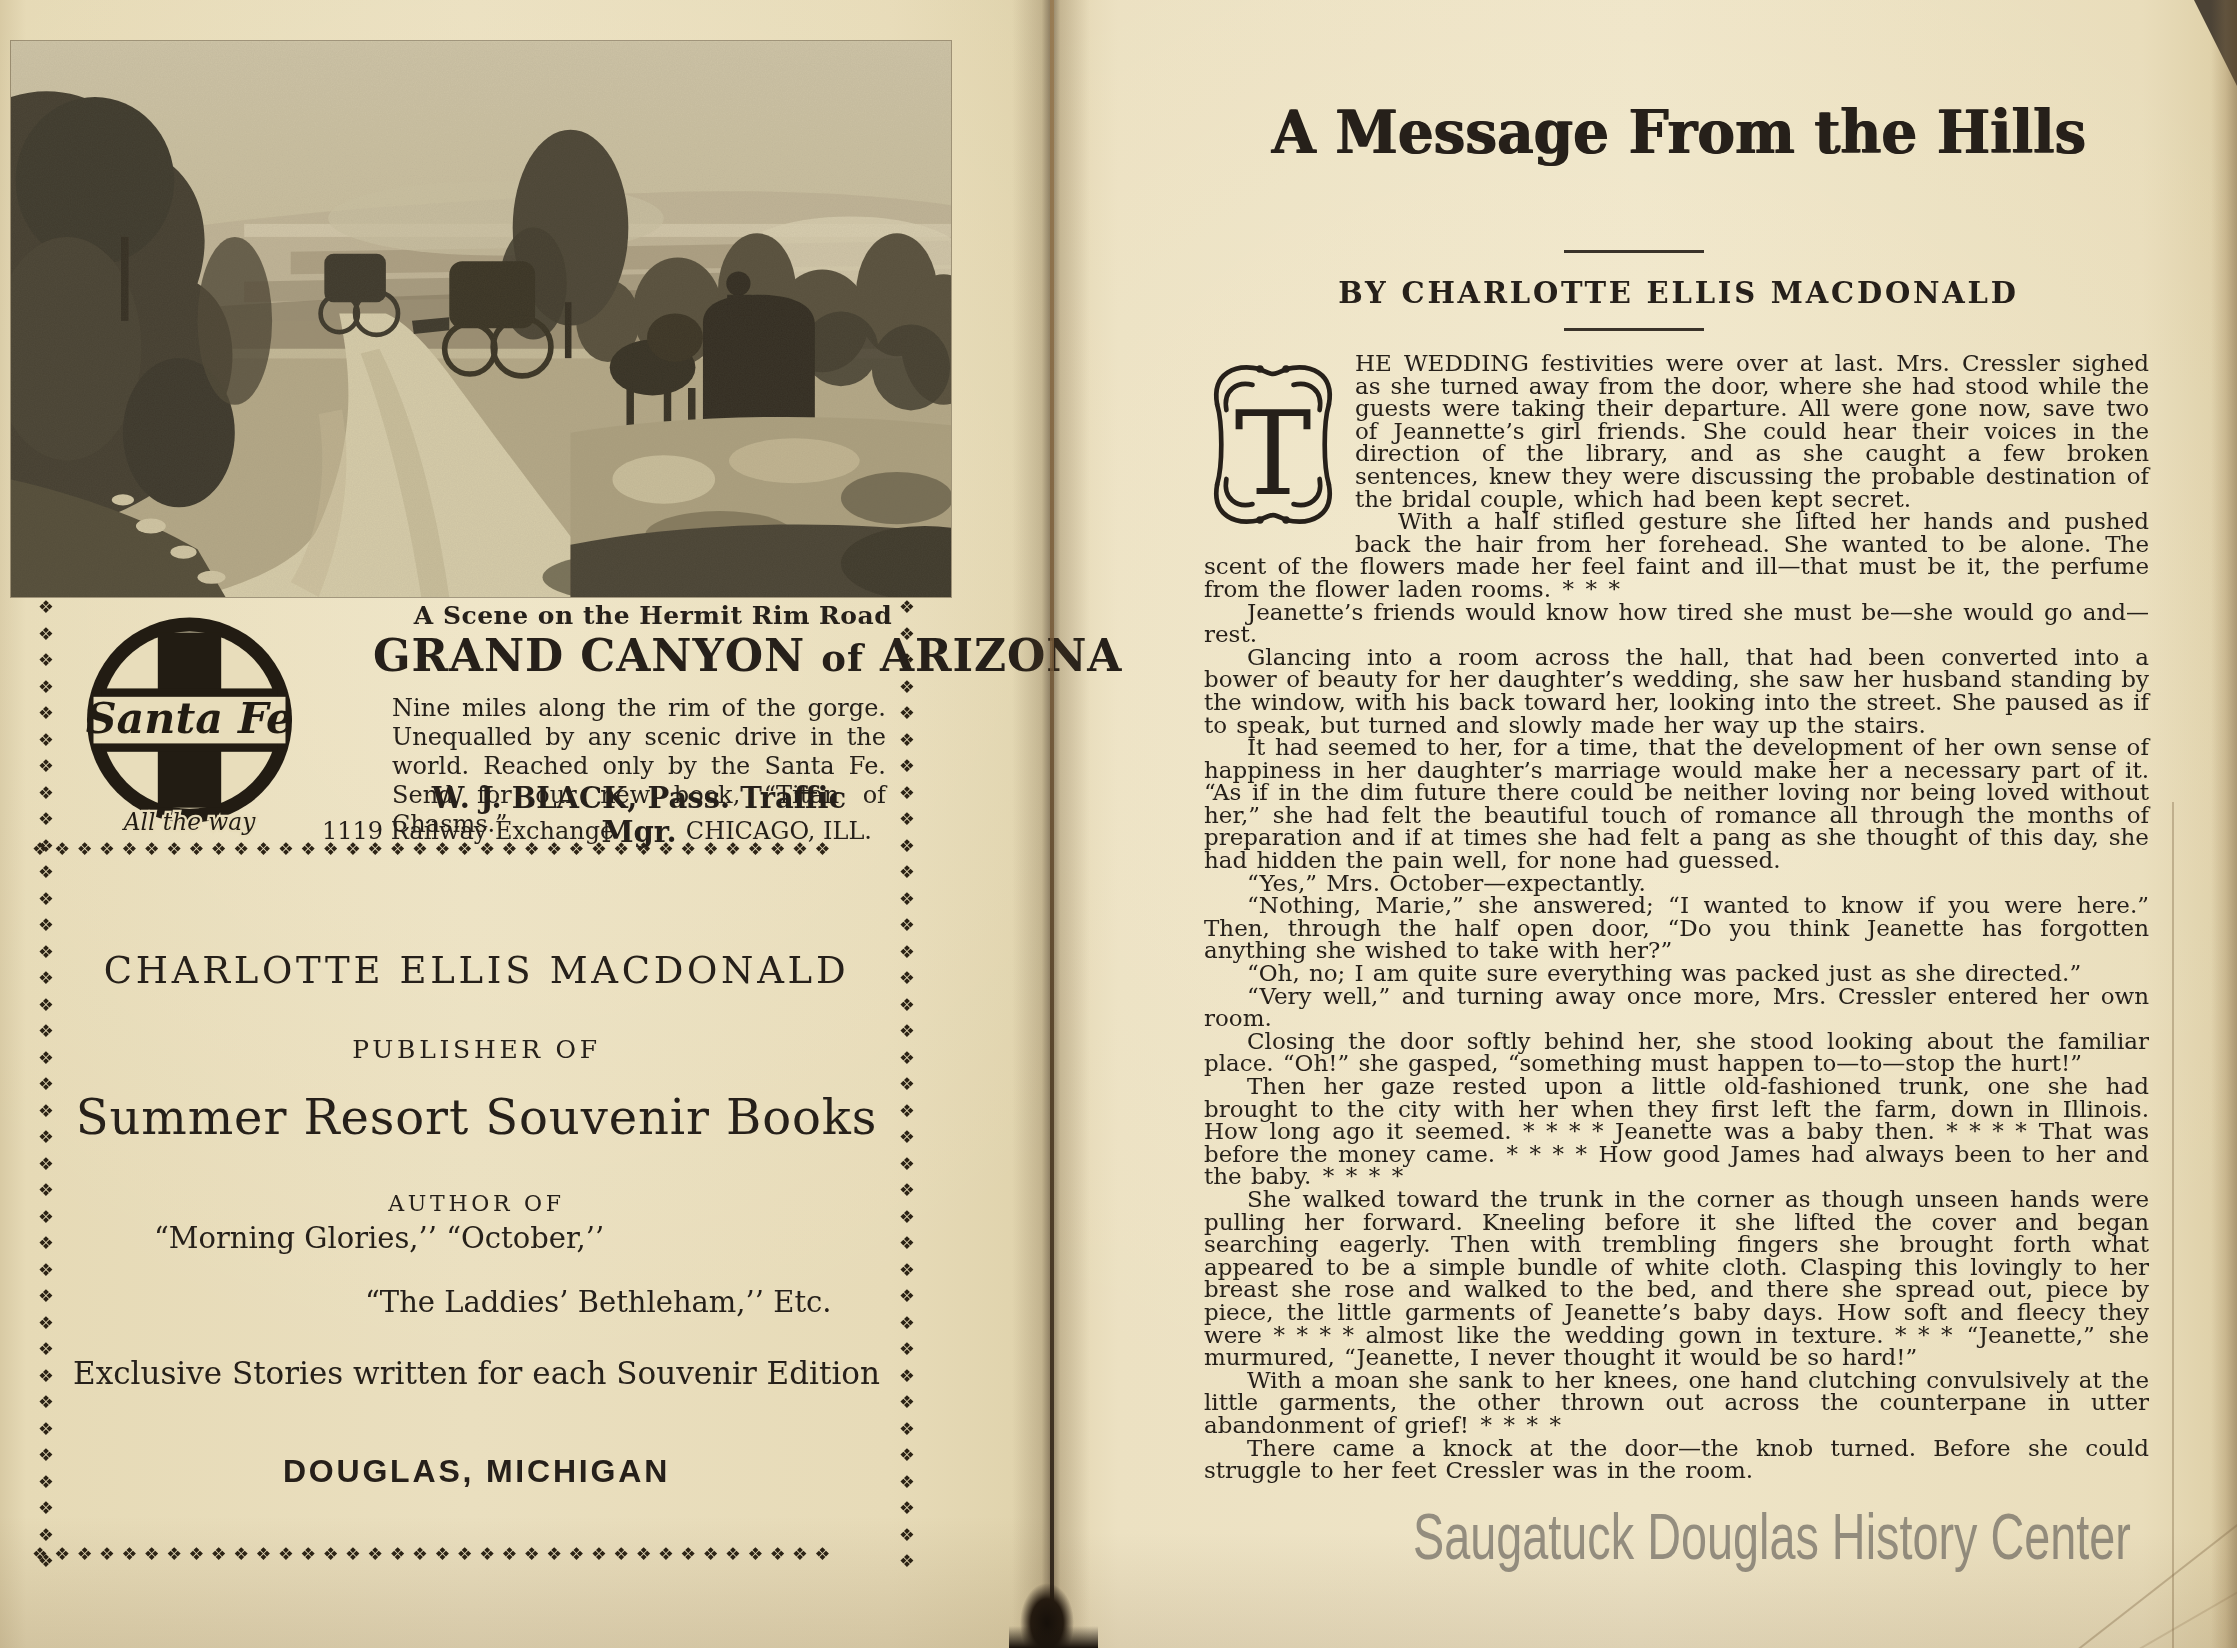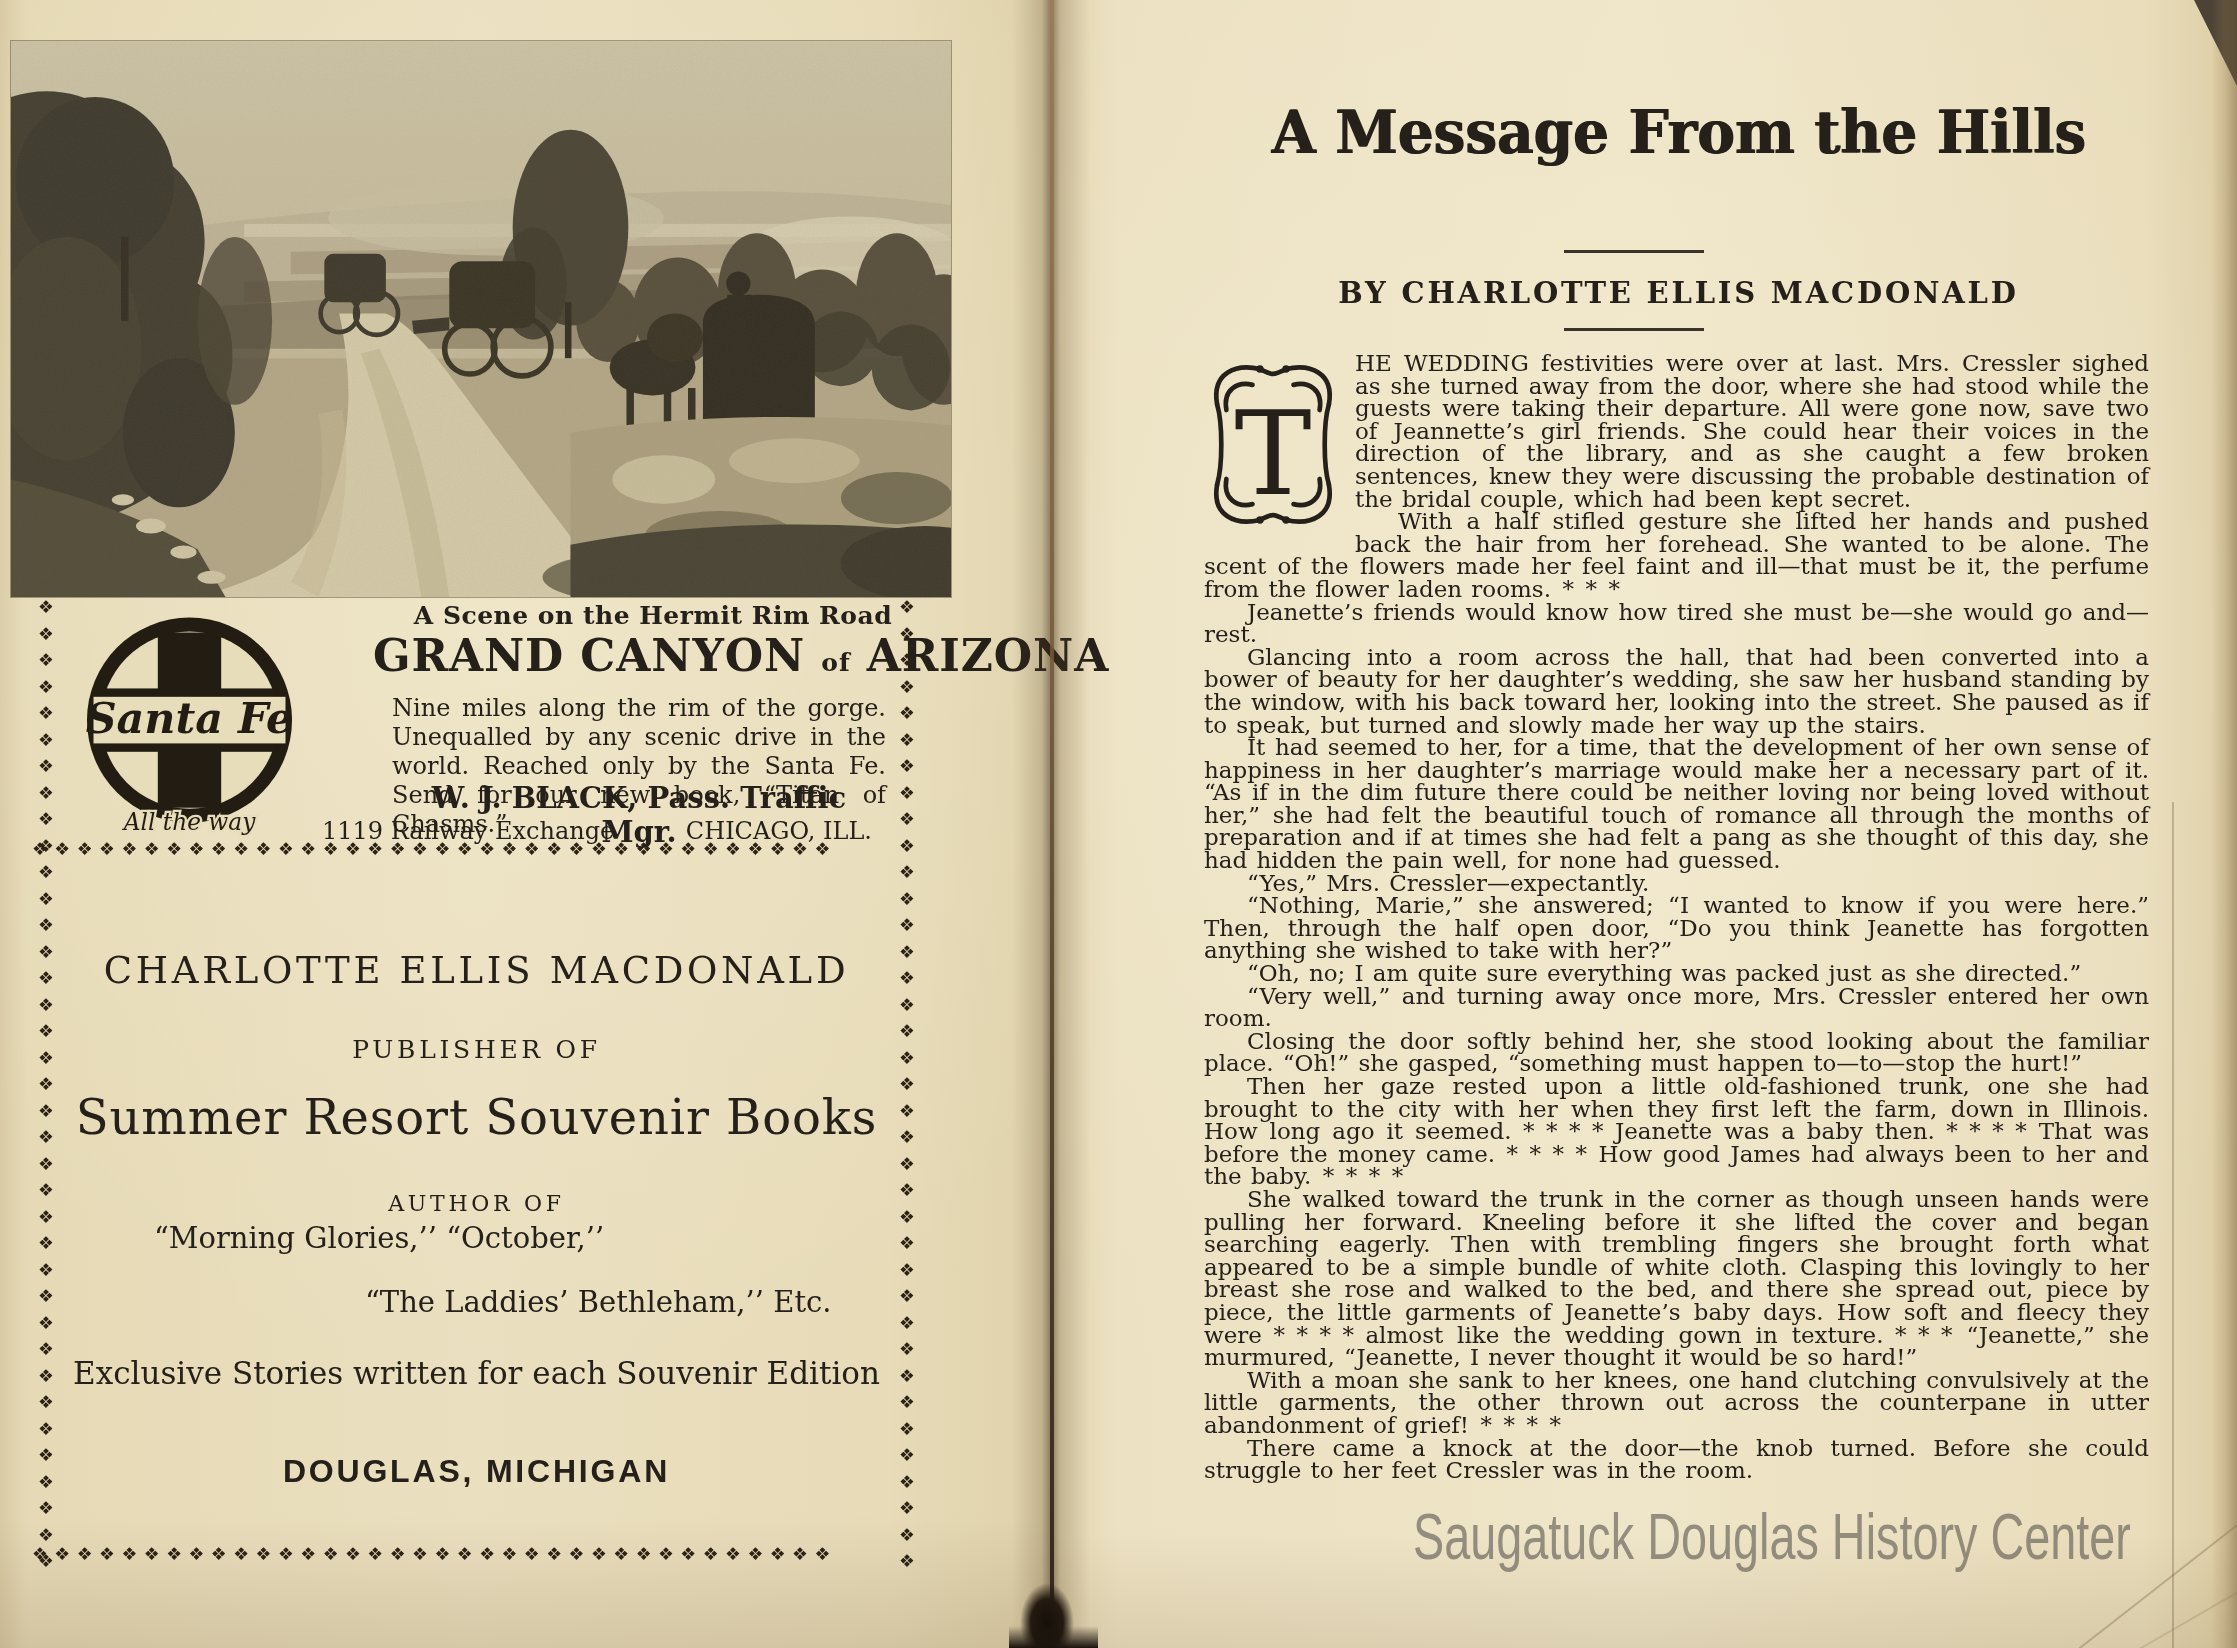--- a/index.html
+++ b/index.html
@@ -30,21 +30,21 @@
     background:linear-gradient(90deg,rgba(150,122,80,0) 0%,rgba(150,122,80,.28) 55%,rgba(110,86,52,.45) 100%);}
   .crease{background:rgba(130,105,70,.38);}
   
   #photo{left:11.2px;top:41px;width:940px;height:556px;outline:0.9px solid rgba(70,58,40,.45);}
   
   .orn{color:#2c2315;font-family:"DejaVu Sans",sans-serif;font-size:17.7px;letter-spacing:6.5px;
        line-height:28px;overflow:hidden;white-space:nowrap;}
   .orn-v{writing-mode:vertical-rl;width:28px;height:977px;}
   #ad-caption{left:392px;top:601px;width:522px;font-weight:bold;font-size:25px;text-align:center;letter-spacing:0.5px;}
   #ad-headline{left:373px;top:630px;width:559px;font-weight:bold;font-size:44px;text-align:center;letter-spacing:0.9px;white-space:nowrap;}
-  #ad-headline .of{font-size:25px;}
+  #ad-headline .of{font-size:37px;}
   #ad-body{left:392px;top:694px;width:494px;font-size:24px;line-height:29px;text-align:justify;}
   #ad-mgr{left:392px;top:781px;width:494px;font-weight:bold;font-size:29px;text-align:center;}
   #ad-addr{left:322px;top:817px;width:550px;font-size:24px;display:flex;justify-content:space-between;}
   
   #pub-name{left:60px;top:949px;width:833px;text-align:center;font-size:37px;letter-spacing:3.7px;}
   #pub-of{left:60px;top:1035px;width:833px;text-align:center;font-size:25px;letter-spacing:3.7px;}
   #pub-product{left:60px;top:1089px;width:833px;text-align:center;font-size:48px;letter-spacing:0.9px;}
   #pub-author{left:60px;top:1191px;width:833px;text-align:center;font-size:22px;letter-spacing:3.7px;}
   #pub-works1{left:154px;top:1221px;font-size:29px;}
   #pub-works2{left:365px;top:1285px;font-size:29px;}
@@ -247,21 +247,21 @@
           <text x="74" y="148" font-family="DejaVu Serif, serif" font-size="124" text-anchor="middle" fill="#26201a">T</text>
         </svg>
       </span><span class="lead-text">HE WEDDING festivities were over at last.  Mrs. Cressler sighed as she turned away from the door, where she had stood while the guests were taking their departure.  All were gone now, save two of Jeannette’s girl friends.  She could hear their voices in the direction of the library, and as she caught a few broken sentences, knew they were discussing the probable destination of the bridal couple, which had been kept secret.</span>
     </p>
     <div>
 
     <p class="par">With a half stifled gesture she lifted her hands and pushed back the hair from her forehead.  She wanted to be alone.  The scent of the flowers made her feel faint and ill—that must be it, the perfume from the flower laden rooms. * * *</p>
         <p class="par">Jeanette’s friends would know how tired she must be—she would go and—rest.</p>
         <p class="par">Glancing into a room across the hall, that had been converted into a bower of beauty for her daughter’s wedding, she saw her husband standing by the window, with his back toward her, looking into the street.  She paused as if to speak, but turned and slowly made her way up the stairs.</p>
         <p class="par">It had seemed to her, for a time, that the development of her own sense of happiness in her daughter’s marriage would make her a necessary part of it.  “As if in the dim future there could be neither loving nor being loved without her,” she had felt the beautiful touch of romance all through the months of preparation and if at times she had felt a pang as she thought of this day, she had hidden the pain well, for none had guessed.</p>
-        <p class="par">“Yes,” Mrs. Cressler—expectantly.</p>
+        <p class="par">“Yes,” Mrs. October—expectantly.</p>
         <p class="par">“Nothing, Marie,” she answered; “I wanted to know if you were here.”  Then, through the half open door, “Do you think Jeanette has forgotten anything she wished to take with her?”</p>
         <p class="par">“Oh, no; I am quite sure everything was packed just as she directed.”</p>
         <p class="par">“Very well,” and turning away once more, Mrs. Cressler entered her own room.</p>
         <p class="par">Closing the door softly behind her, she stood looking about the familiar place.  “Oh!” she gasped, “something must happen to—to—stop the hurt!”</p>
         <p class="par">Then her gaze rested upon a little old-fashioned trunk, one she had brought to the city with her when they first left the farm, down in Illinois. How long ago it seemed. * * * * Jeanette was a baby then. * * * * That was before the money came. * * * * How good James had always been to her and the baby. * * * *</p>
         <p class="par">She walked toward the trunk in the corner as though unseen hands were pulling her forward.  Kneeling before it she lifted the cover and began searching eagerly.  Then with trembling fingers she brought forth what appeared to be a simple bundle of white cloth.  Clasping this lovingly to her breast she rose and walked to the bed, and there she spread out, piece by piece, the little garments of Jeanette’s baby days.  How soft and fleecy they were * * * * almost like the wedding gown in texture. * * * “Jeanette,” she murmured, “Jeanette, I never thought it would be so hard!”</p>
         <p class="par">With a moan she sank to her knees, one hand clutching convulsively at the little garments, the other thrown out across the counterpane in utter abandonment of grief! * * * *</p>
         <p class="par">There came a knock at the door—the knob turned.  Before she could struggle to her feet Cressler was in the room.</p>
       </div>
   </div>

